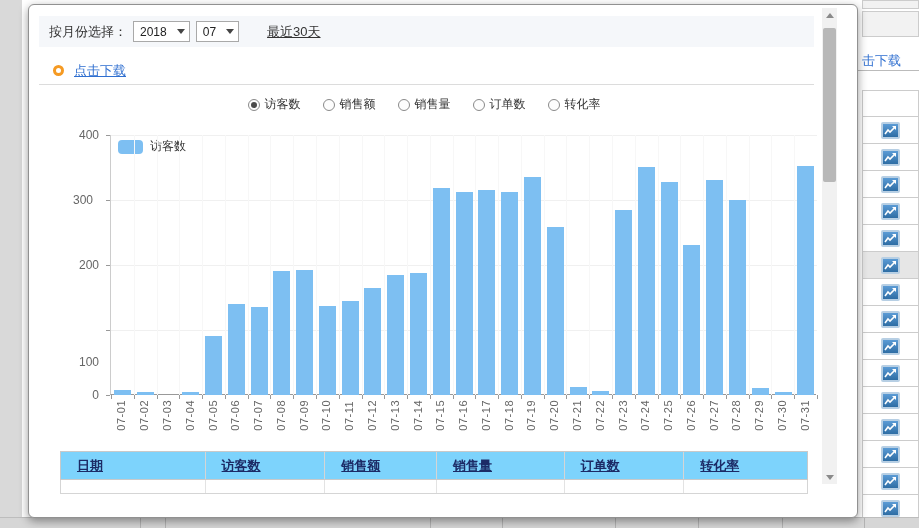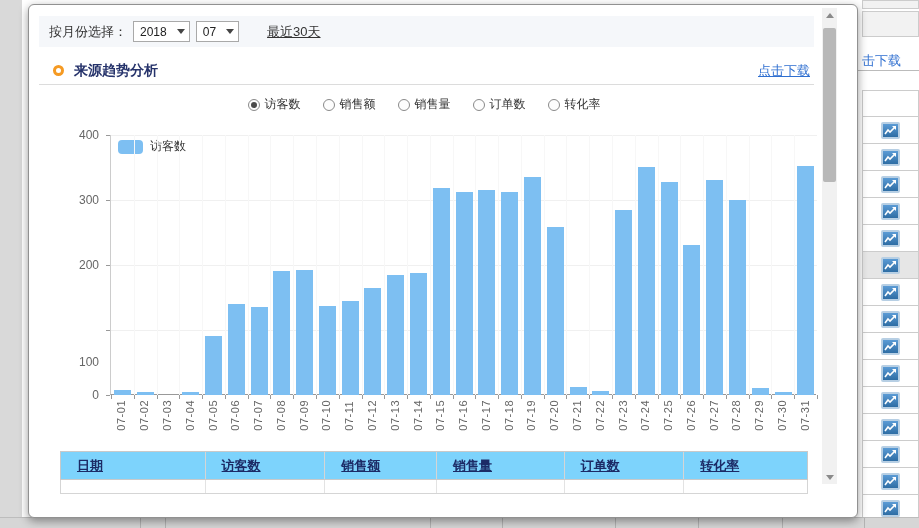--- a/index.html
+++ b/index.html
@@ -263,21 +263,20 @@
         </span>
         <span class="select">
           <span>07</span>
           <span class="car"></span>
         </span>
         <a class="recent-link">最近30天</a>
       </div>
 
       <div class="section-row">
         <span class="ring-icon"></span>
-        <span class="section-title">来源趋势分析</span>
         <a class="download-link">点击下载</a>
       </div>
 
       <div class="radio-row" id="radioRow">
           <span class="radio-item sel">
             <span class="radio-circle">
               <span class="dot"></span>
             </span>
             <span class="radio-label">访客数</span>
           </span>
@@ -305,21 +304,21 @@
             </span>
             <span class="radio-label">转化率</span>
           </span>
         </div>
 
       <div class="chart">
         <div class="ylabels" id="yLabels">
             <span class="ylab" style="top: 272px;">0</span>
             <span class="ylab" style="top: 207px; margin-top: 32px;">100</span>
             <span class="ylab" style="top: 142px;">200</span>
-            <span class="ylab" style="top: 77px;">300</span>
+            <span class="ylab" style="top: 77px; text-align: center;">300</span>
             <span class="ylab" style="top: 12px;">400</span>
           </div>
         <div class="plot" id="plot">
           <div class="legend">
             <span class="legend-swatch" id="legendSwatch" style="background: rgb(125, 191, 242);"></span>
             <span class="legend-label">访客数</span>
           </div>
         <div class="ytick" style="top: 260px;"></div>
             <div class="hgrid" style="top: 195px;"></div>
             <div class="ytick" style="top: 195px;"></div>

